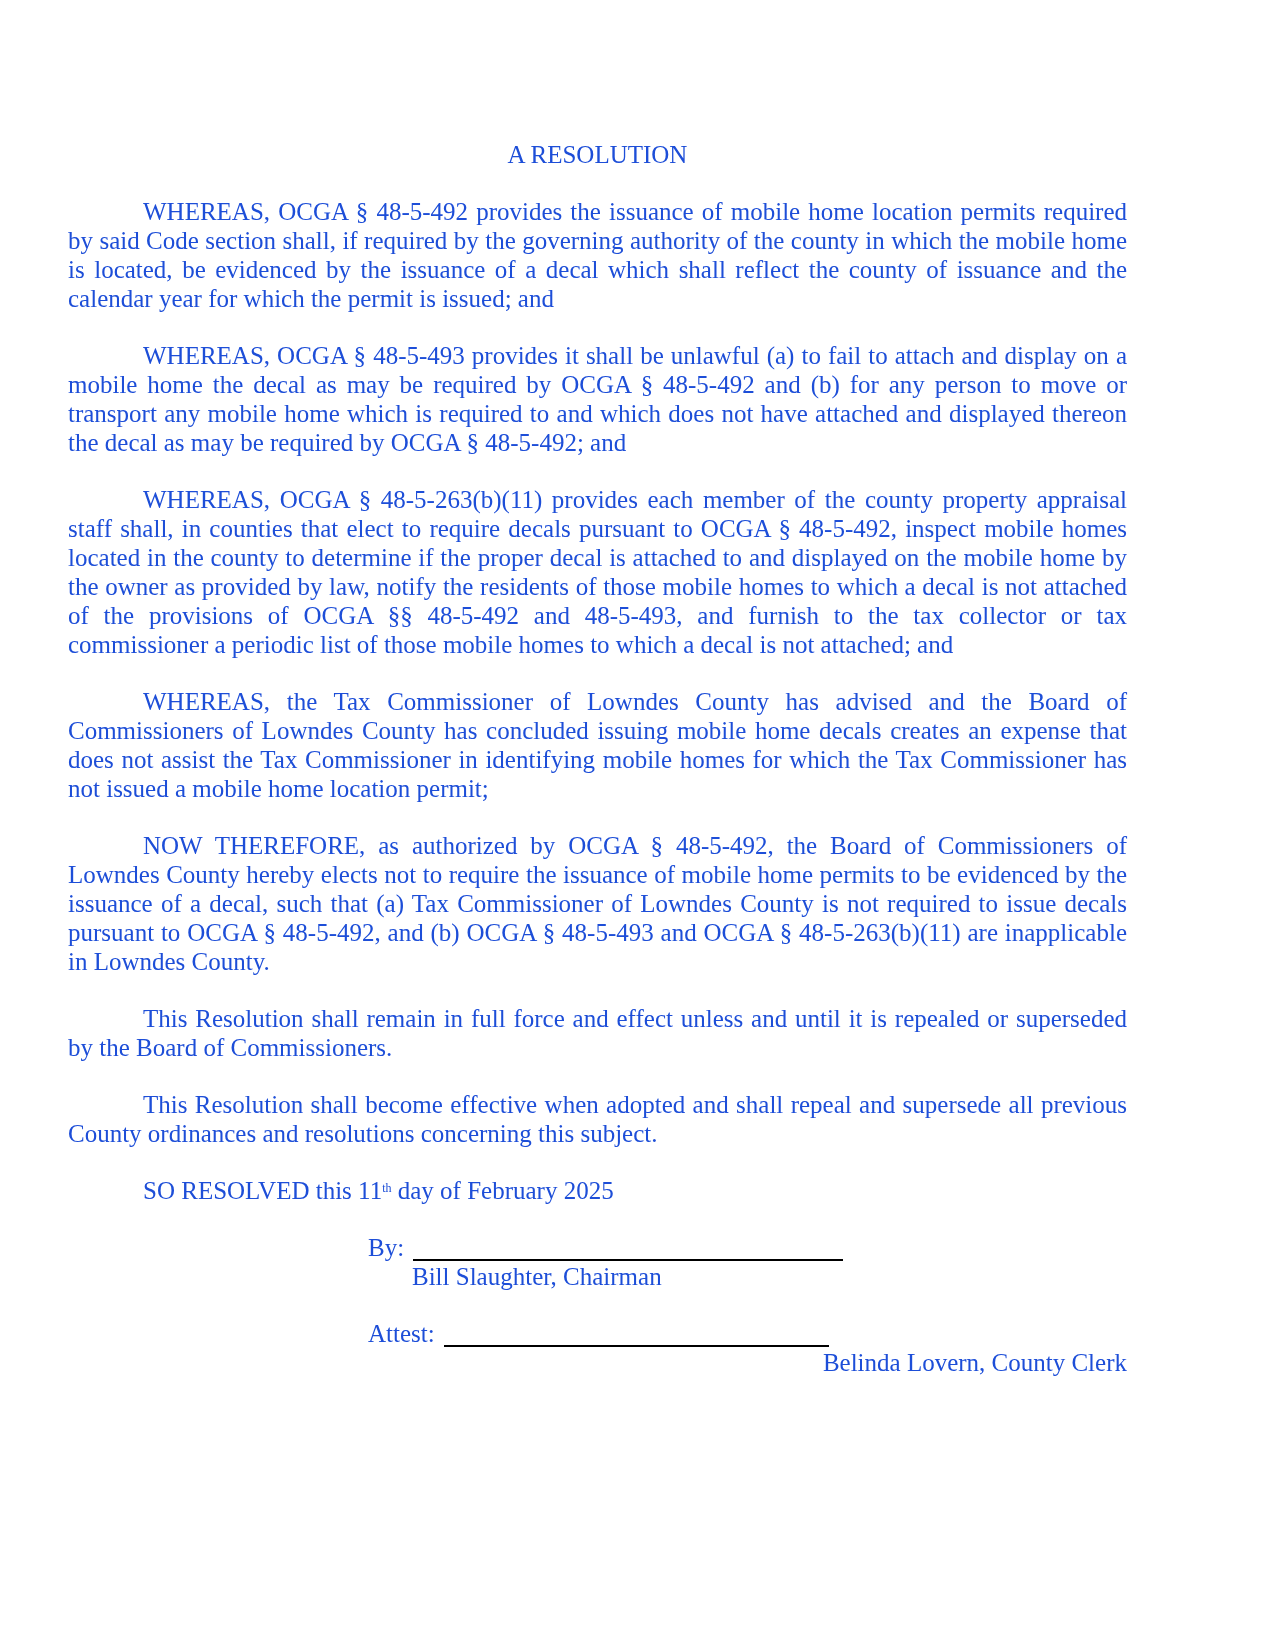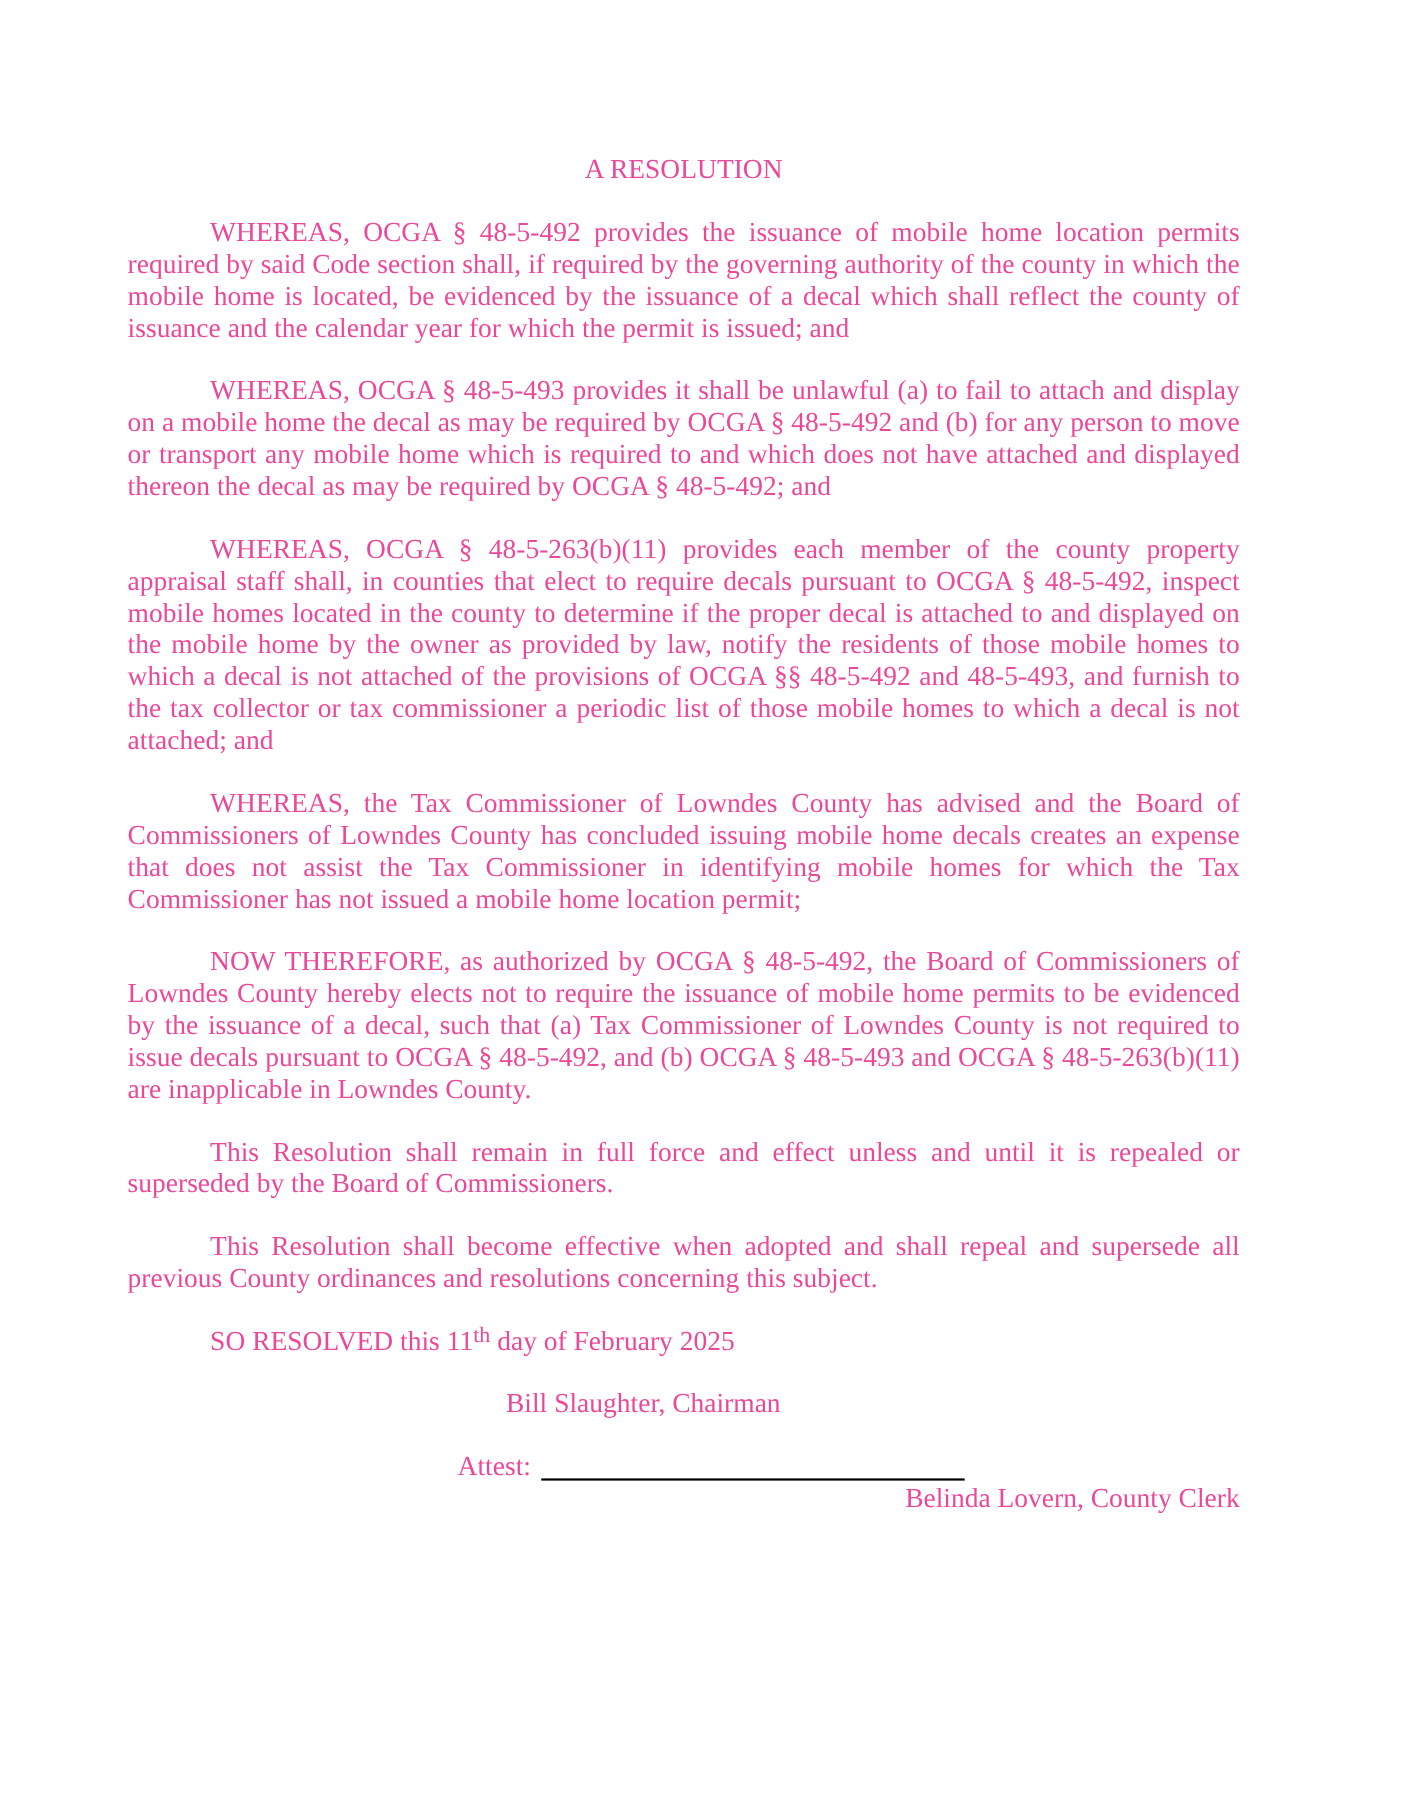--- a/index.html
+++ b/index.html
@@ -5,43 +5,43 @@
   html, body {
     margin: 0;
     padding: 0;
     background: #ffffff;
   }
   .page {
     position: relative;
     width: 1275px;
     height: 1650px;
     box-sizing: border-box;
-    padding: 140px 148px 0 116px;
+    padding: 140px 148px 0 68px;
     background: #ffffff;
-    color: #ec4899;
+    color: #1d4ed8;
     font-family: "Liberation Serif", "DejaVu Serif", serif;
     font-size: 25px;
     line-height: 29px;
     overflow: hidden;
   }
   .doc-title {
     text-align: center;
     margin: 0 0 28px 0;
   }
   .body-para {
     margin: 0 0 28px 0;
     text-indent: 75px;
     text-align: justify;
   }
   .plain-para {
     margin: 0 0 28px 0;
     text-indent: 75px;
   }
   .sup {
-    font-size: 20px;
+    font-size: 12px;
     vertical-align: 7px;
     line-height: 0;
   }
   .sig-org {
     margin: 0 0 28px 300px;
   }
   .sig-label-line {
     margin: 0 0 0 300px;
     white-space: nowrap;
   }
@@ -81,18 +81,19 @@
 
   <p class="body-para">NOW THEREFORE, as authorized by OCGA § 48-5-492, the Board of Commissioners of Lowndes County hereby elects not to require the issuance of mobile home permits to be evidenced by the issuance of a decal, such that (a) Tax Commissioner of Lowndes County is not required to issue decals pursuant to OCGA § 48-5-492, and (b) OCGA § 48-5-493 and OCGA § 48-5-263(b)(11) are inapplicable in Lowndes County.</p>
 
   <p class="body-para">This Resolution shall remain in full force and effect unless and until it is repealed or superseded by the Board of Commissioners.</p>
 
   <p class="body-para">This Resolution shall become effective when adopted and shall repeal and supersede all previous County ordinances and resolutions concerning this subject.</p>
 
   <p class="plain-para"><span>SO RESOLVED this 11</span><span class="sup">th</span><span> day of February 2025</span></p>
 
 
+  <div class="sig-label-line"><span>By:</span><span class="sig-line by"></span></div>
   <div class="sig-name-by">Bill Slaughter, Chairman</div>
 
   <div class="sig-label-line"><span>Attest:</span><span class="sig-line attest"></span></div>
   <div class="sig-name-attest">Belinda Lovern, County Clerk</div>
 
 </div>
 
 </body></html>

